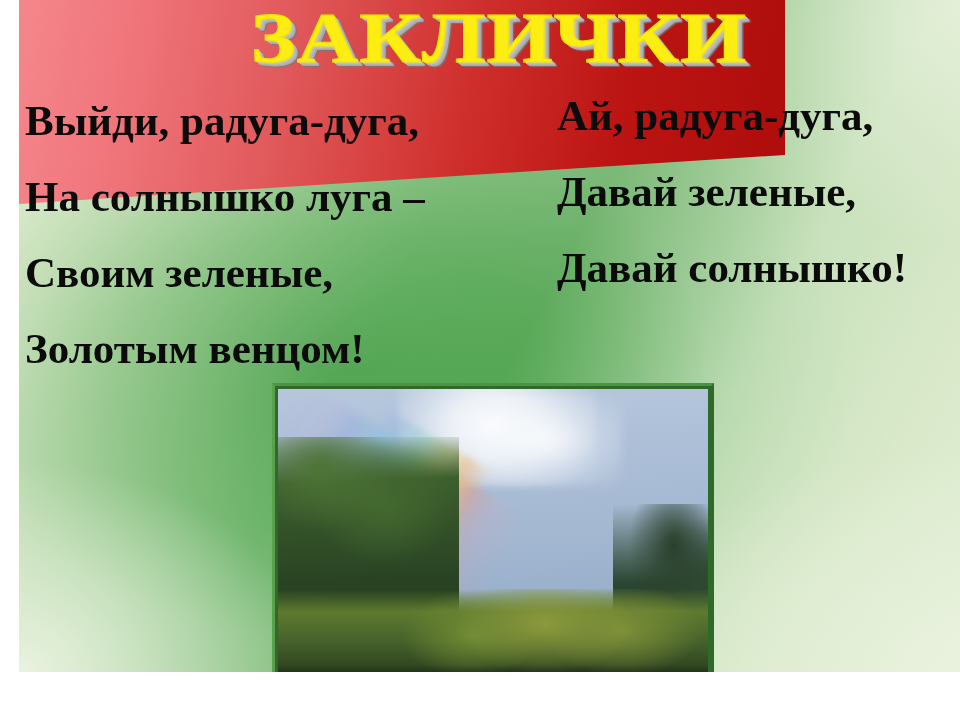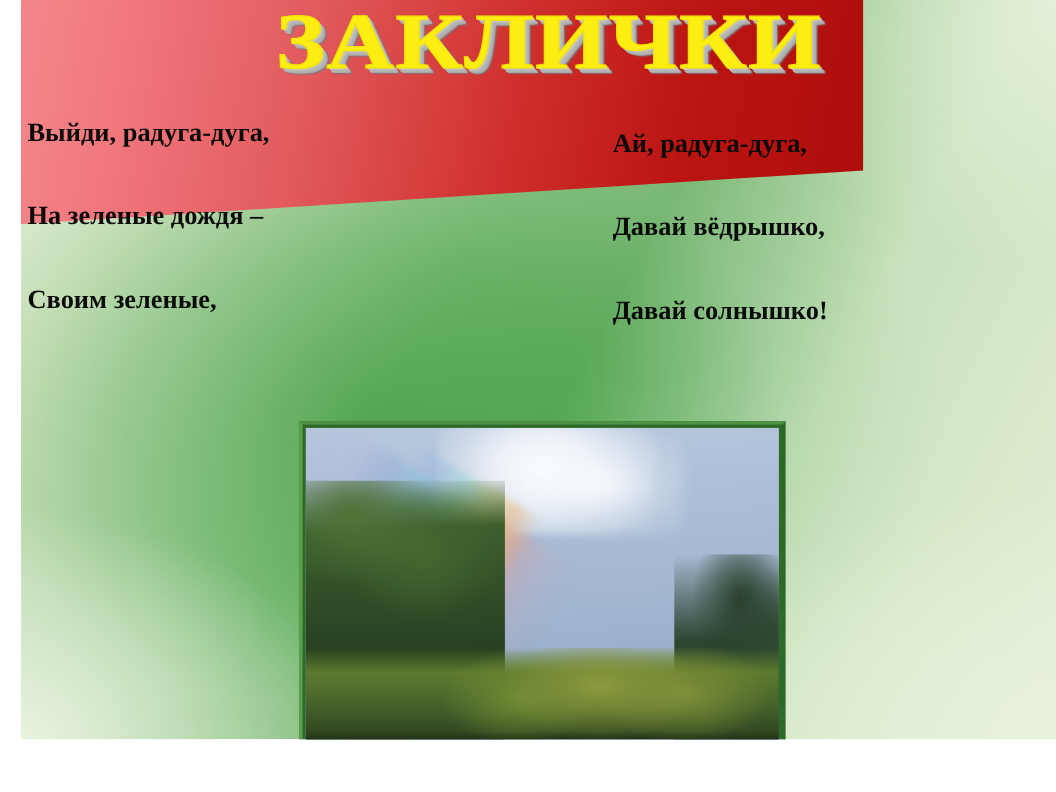--- a/index.html
+++ b/index.html
@@ -100,27 +100,27 @@
     transform-origin: center top;
     white-space: nowrap;
     user-select: none;
   }
 
   
   .verse {
     position: absolute;
     font-family: "Liberation Serif", "DejaVu Serif", serif;
     font-weight: bold;
-    font-size: 24px;
+    font-size: 43px;
     line-height: 76px;
     color: #0b0b0b;
     white-space: nowrap;
   }
   .verse.left  { left: 6px;   top: 83px; }
-  .verse.right { left: 538px; top: 93px; }
+  .verse.right { left: 538px; top: 78px; }
   .verse .line { height: 76px; }
 
   
   .photo-frame {
     position: absolute;
     left: 253px;
     top: 383px;
     width: 442px;
     height: 315px;
     background: #2e6b2a;
@@ -278,27 +278,28 @@
   <div class="bg-diag"></div>
   <div class="bg-diag2"></div>
   <div class="bg-corner-lt"></div>
 
   <div class="red-banner"></div>
 
   <div class="title">ЗАКЛИЧКИ</div>
 
   <div class="verse left">
     <div class="line">Выйди, радуга-дуга,</div>
-    <div class="line">На зеленые дождя –</div>
+    <div class="line">На солнышко луга –</div>
     <div class="line">Своим зеленые,</div>
+    <div class="line">Золотым венцом!</div>
   </div>
 
   <div class="verse right">
     <div class="line">Ай, радуга-дуга,</div>
-    <div class="line">Давай вёдрышко,</div>
+    <div class="line">Давай зеленые,</div>
     <div class="line">Давай солнышко!</div>
   </div>
 
   <div class="photo-frame">
     <div class="photo">
       <div class="sky"></div>
       <div class="cloud"></div>
       <div class="cloud2"></div>
       <div class="rainbow"></div>
       <div class="rainbow-core"></div>

